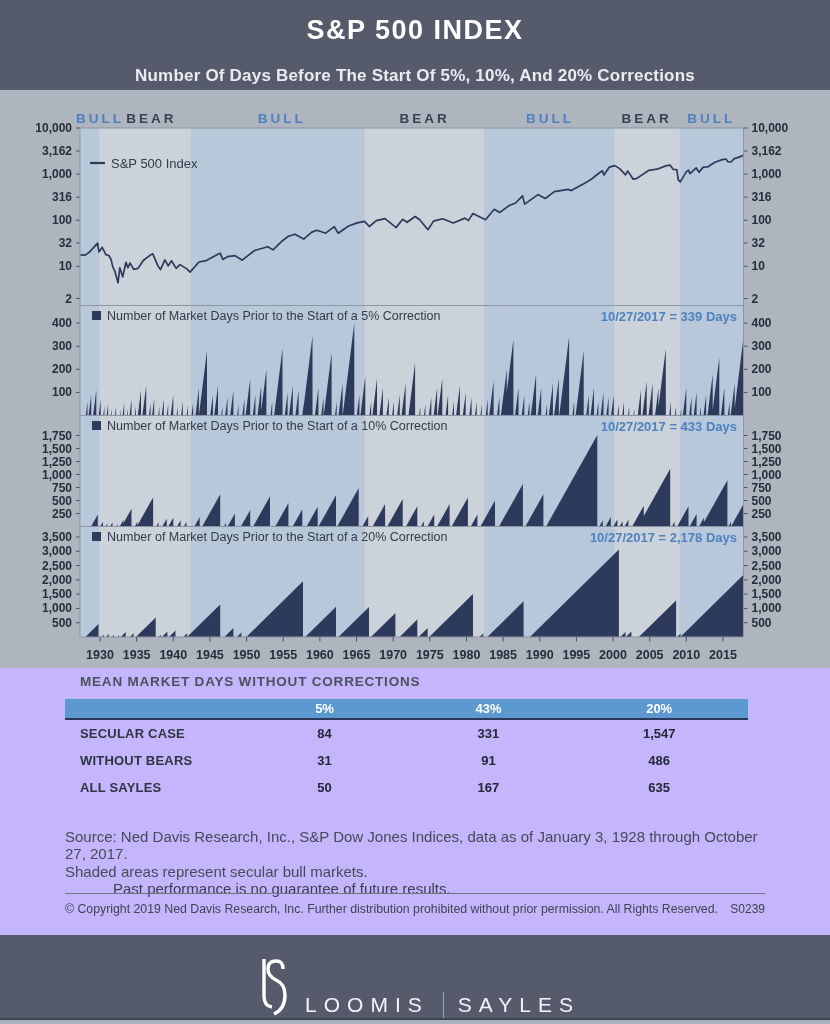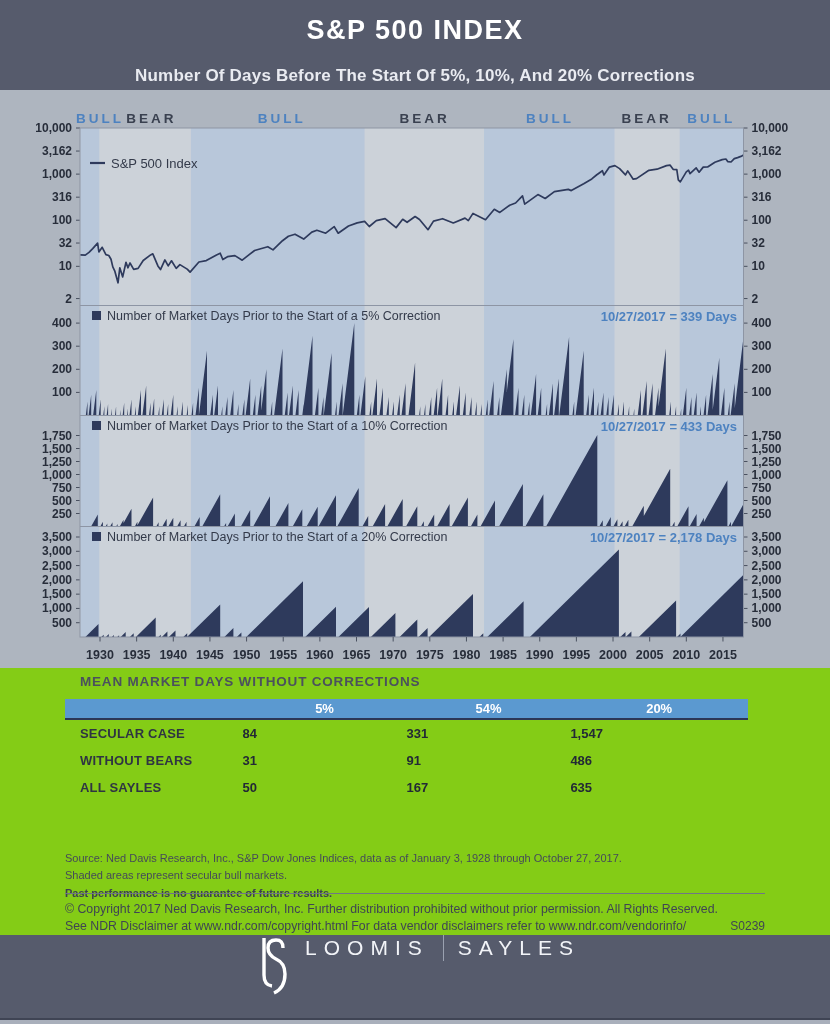--- a/index.html
+++ b/index.html
@@ -6,44 +6,44 @@
   body { background:#8e95a3; font-family:"Liberation Sans", sans-serif; }
   .page { position:relative; width:830px; height:1024px; margin:0 auto; background:#b3bac4; overflow:hidden; }
 
   
   .hdr { position:absolute; left:0; top:0; width:830px; height:90px; background:#565b6c; text-align:center; }
   .hdr-title { padding-top:15px; color:#ffffff; font-size:27px; font-weight:bold; letter-spacing:1.5px; }
   .hdr-sub { margin-top:20px; color:#e9ebf1; font-size:17px; font-weight:bold; letter-spacing:.2px; }
 
   
   .upper { position:absolute; left:0; top:90px; width:830px; height:578px; background:#aeb5bf; }
-  .lower { position:absolute; left:0; top:668px; width:830px; height:267px; background:#84cc16; }
+  .lower { position:absolute; left:0; top:668px; width:830px; height:267px; background:#c4b5fd; }
 
   svg.charts { position:absolute; left:0; top:0; width:830px; height:668px; }
   svg text { font-family:"Liberation Sans", sans-serif; }
 
   
   .tbl-title { position:absolute; left:80px; top:6px; font-size:13.5px; font-weight:bold; letter-spacing:.8px; color:#4b515e; }
   .tbl { position:absolute; left:65px; top:31px; width:683px; }
   .tbl-head { display:grid; grid-template-columns:26% 24% 24% 26%; background:#5b99d0; border-bottom:2px solid #2c3757; height:21px; align-items:center; }
   .tbl-head div { color:#ffffff; font-size:13px; font-weight:bold; text-align:center; }
   .tbl-row { display:grid; grid-template-columns:26% 24% 24% 26%; height:27px; align-items:center; }
   .tbl-row .lbl { font-size:13px; font-weight:bold; color:#2f3542; padding-left:15px; letter-spacing:.2px; }
-  .tbl-row .val { font-size:13px; font-weight:bold; color:#232936; }
-
-  .notes { position:absolute; left:65px; top:182px; width:700px; font-size:11px; line-height:17.4px; color:#454b59; }
-  .notes .bold { font-weight:bold; color:#3c414f; }
+  .tbl-row .val { font-size:13px; font-weight:bold; color:#232936; text-align:center; }
+
+  .notes { position:absolute; left:65px; top:160px; width:700px; font-size:15px; line-height:17.4px; color:#454b59; }
+  .notes .bold { font-weight:normal; color:#3c414f;margin-left:48px; }
 
   .cpy { position:absolute; left:65px; top:225px; width:700px; border-top:1px solid #707686; padding-top:7px;
          font-size:12.3px; line-height:17px; color:#3f4553; }
   .cpy-code { position:absolute; right:0px; bottom:0px; font-size:12px; color:#3f4553; }
 
   
   .ftr { position:absolute; left:0; top:935px; width:830px; height:89px; background:#565b6c; }
-  .ftr-inner { position:absolute; left:0; top:0; width:100%; height:83px; display:flex; align-items:flex-start; justify-content:center; gap:9px; }
+  .ftr-inner { position:absolute; left:0; top:0; width:100%; height:83px; display:flex; align-items:flex-end; justify-content:center; gap:9px; }
   .brand { display:flex; align-items:center; gap:14px; color:#f2f4f8; font-size:21px; letter-spacing:7px; font-weight:400; }
   .brand .bar { width:1px; height:26px; background:#9aa1b0; }
   .ftr-strip { position:absolute; left:0; bottom:0; width:100%; height:6px; background:#a9afbb; border-top:2px solid #3f4454; }
 </style>
 </head>
 <body>
 
 <div class="page">
 
   <div class="hdr">
@@ -227,21 +227,21 @@
       <text x="722.965" y="659" text-anchor="middle" font-size="12.5" font-weight="bold" fill="#272d3a">2015</text>
     </svg>
 
   <div class="lower">
     <div class="tbl-title">MEAN MARKET DAYS WITHOUT CORRECTIONS</div>
 
     <div class="tbl">
       <div class="tbl-head">
         <div></div>
         <div>5%</div>
-        <div>54%</div>
+        <div>43%</div>
         <div>20%</div>
       </div>
       <div class="tbl-row">
         <div class="lbl">SECULAR CASE</div>
         <div class="val">84</div>
         <div class="val">331</div>
         <div class="val">1,547</div>
       </div>
       <div class="tbl-row">
         <div class="lbl">WITHOUT BEARS</div>
@@ -257,22 +257,21 @@
       </div>
     </div>
 
     <div class="notes">
       <div>Source: Ned Davis Research, Inc., S&amp;P Dow Jones Indices, data as of January 3, 1928 through October 27, 2017.</div>
       <div>Shaded areas represent secular bull markets.</div>
       <div class="bold">Past performance is no guarantee of future results.</div>
     </div>
 
     <div class="cpy">
-      <div>© Copyright 2017 Ned Davis Research, Inc. Further distribution prohibited without prior permission. All Rights Reserved.</div>
-      <div>See NDR Disclaimer at www.ndr.com/copyright.html For data vendor disclaimers refer to www.ndr.com/vendorinfo/</div>
+      <div>© Copyright 2019 Ned Davis Research, Inc. Further distribution prohibited without prior permission. All Rights Reserved.</div>
       <div class="cpy-code">S0239</div>
     </div>
   </div>
 
   <div class="ftr">
     <div class="ftr-inner">
       <svg width="46" height="62" viewBox="0 0 46 62">
         <path d="M14 3 L14 40 Q14 50 22 51" fill="none" stroke="#ffffff" stroke-width="3.4"></path>
         <path d="M33 13 Q33 5 26 5 Q18 5 18 13 Q18 20 26 24 Q35 28 35 39 Q35 53 24 58" fill="none" stroke="#ffffff" stroke-width="3.4"></path>
       </svg>

